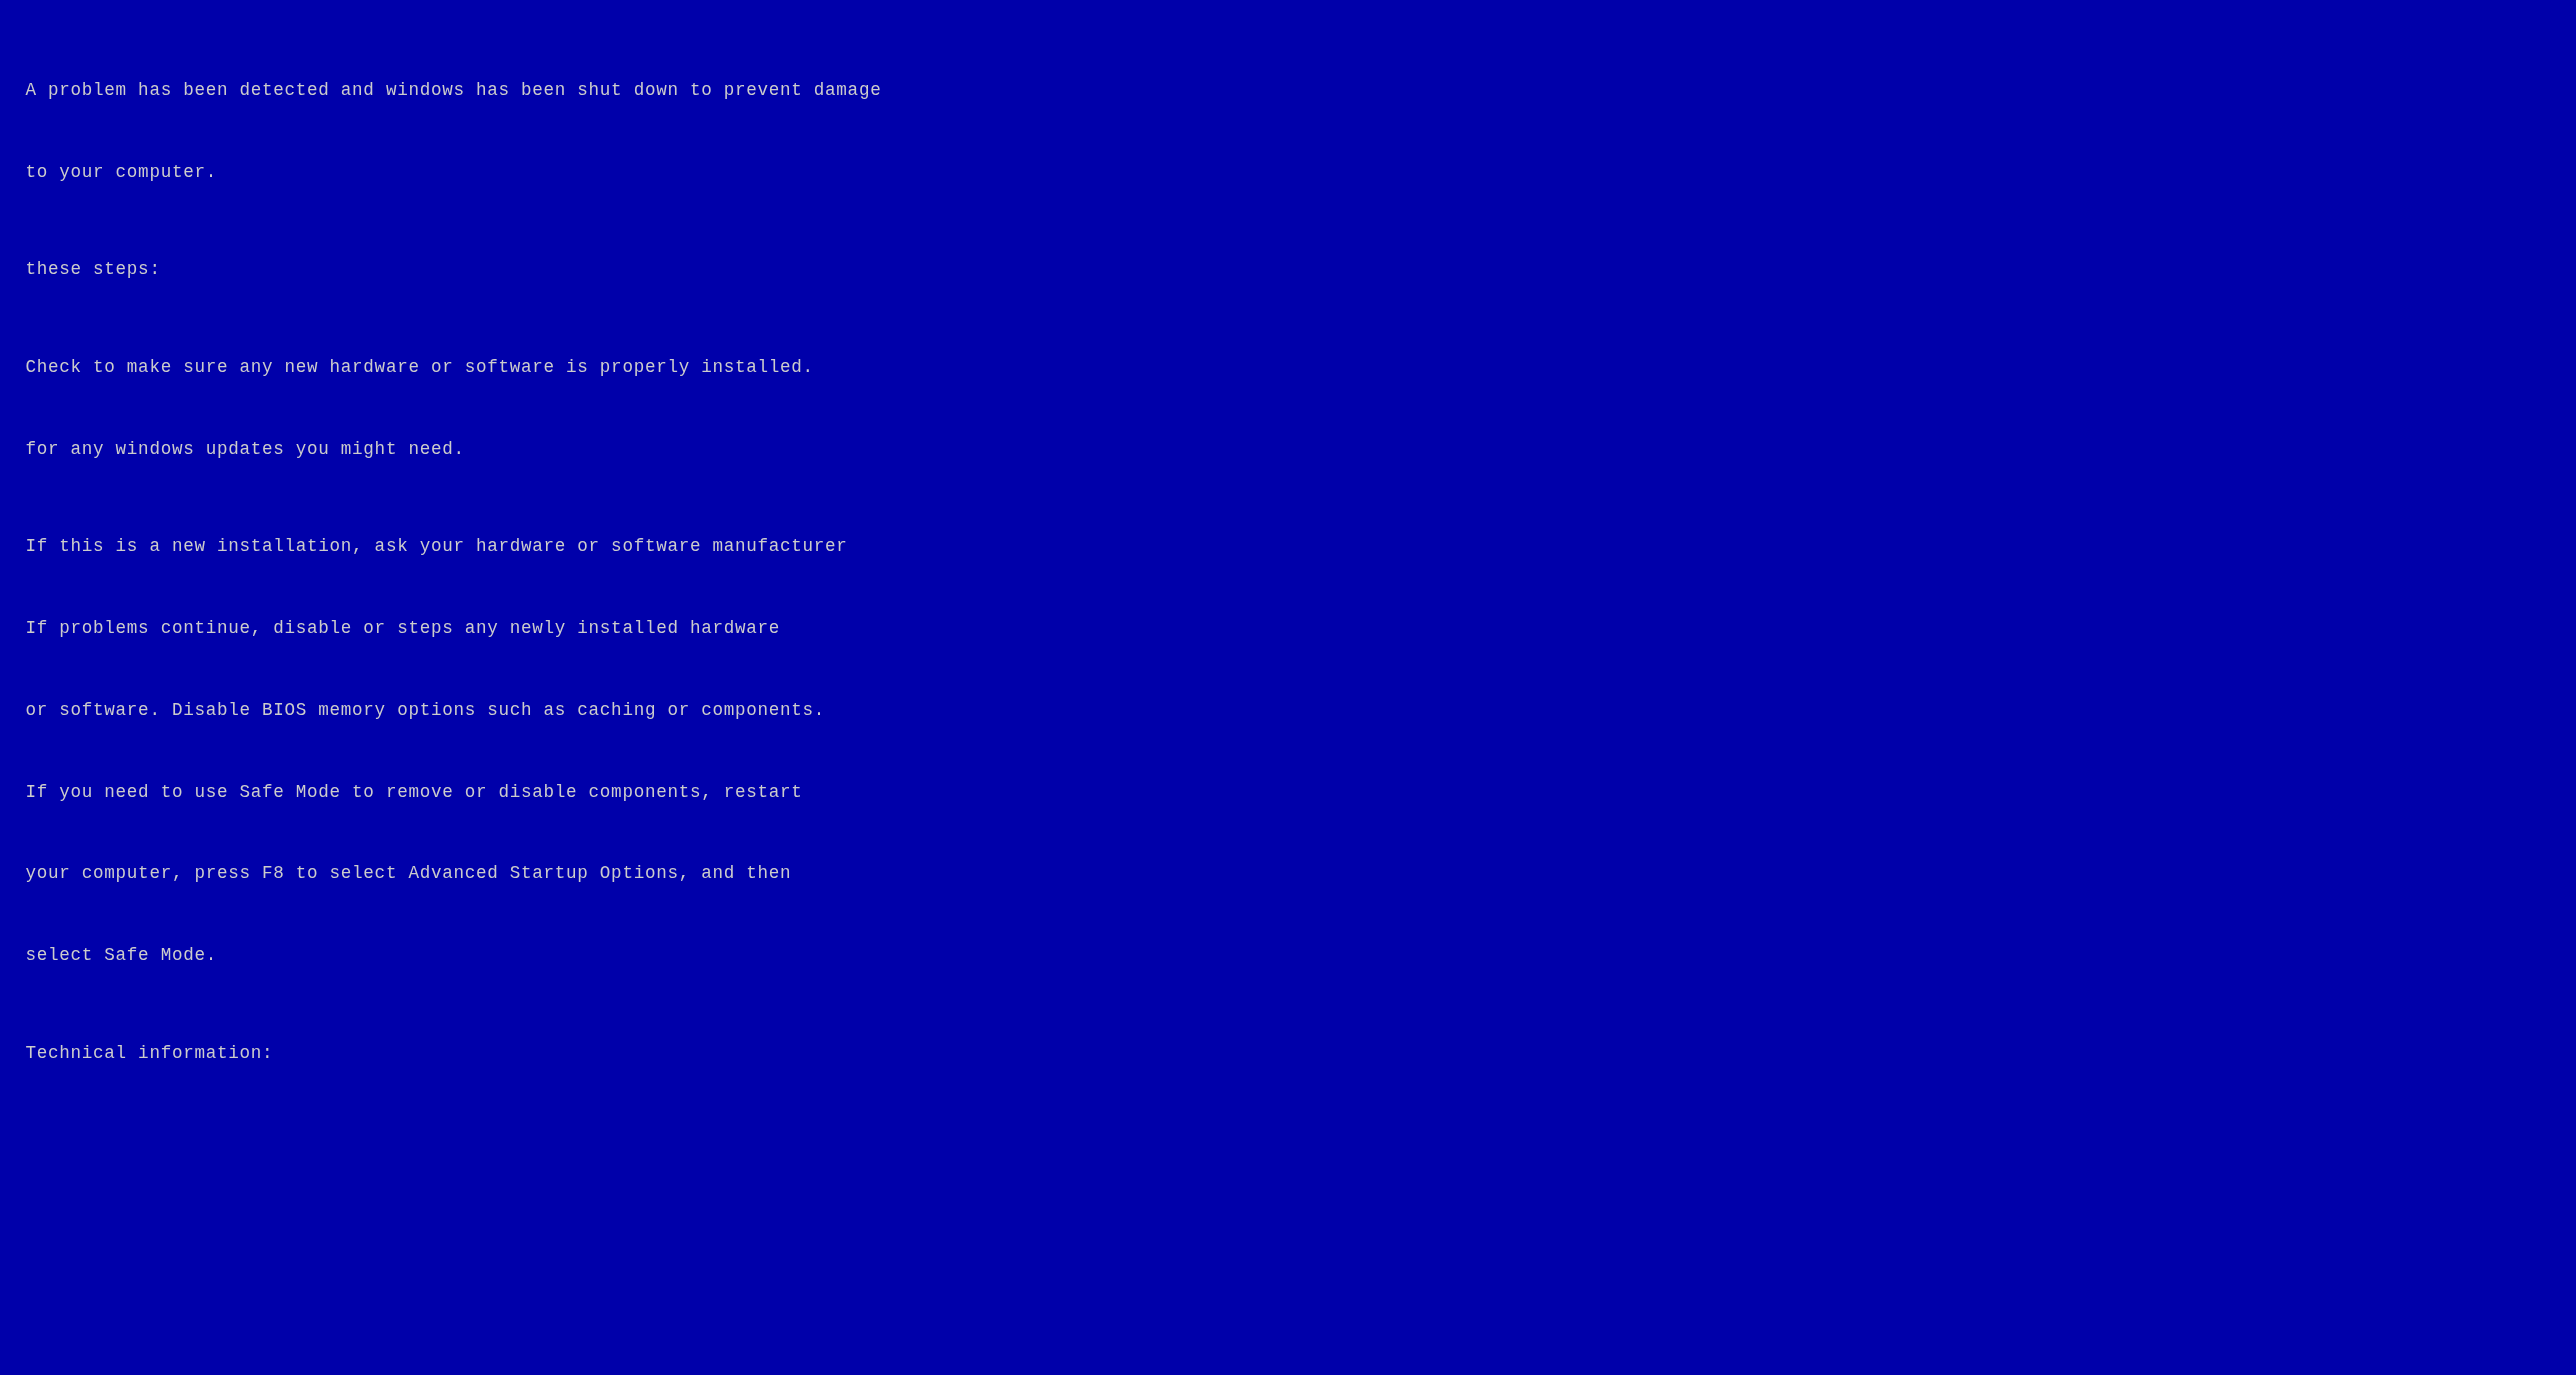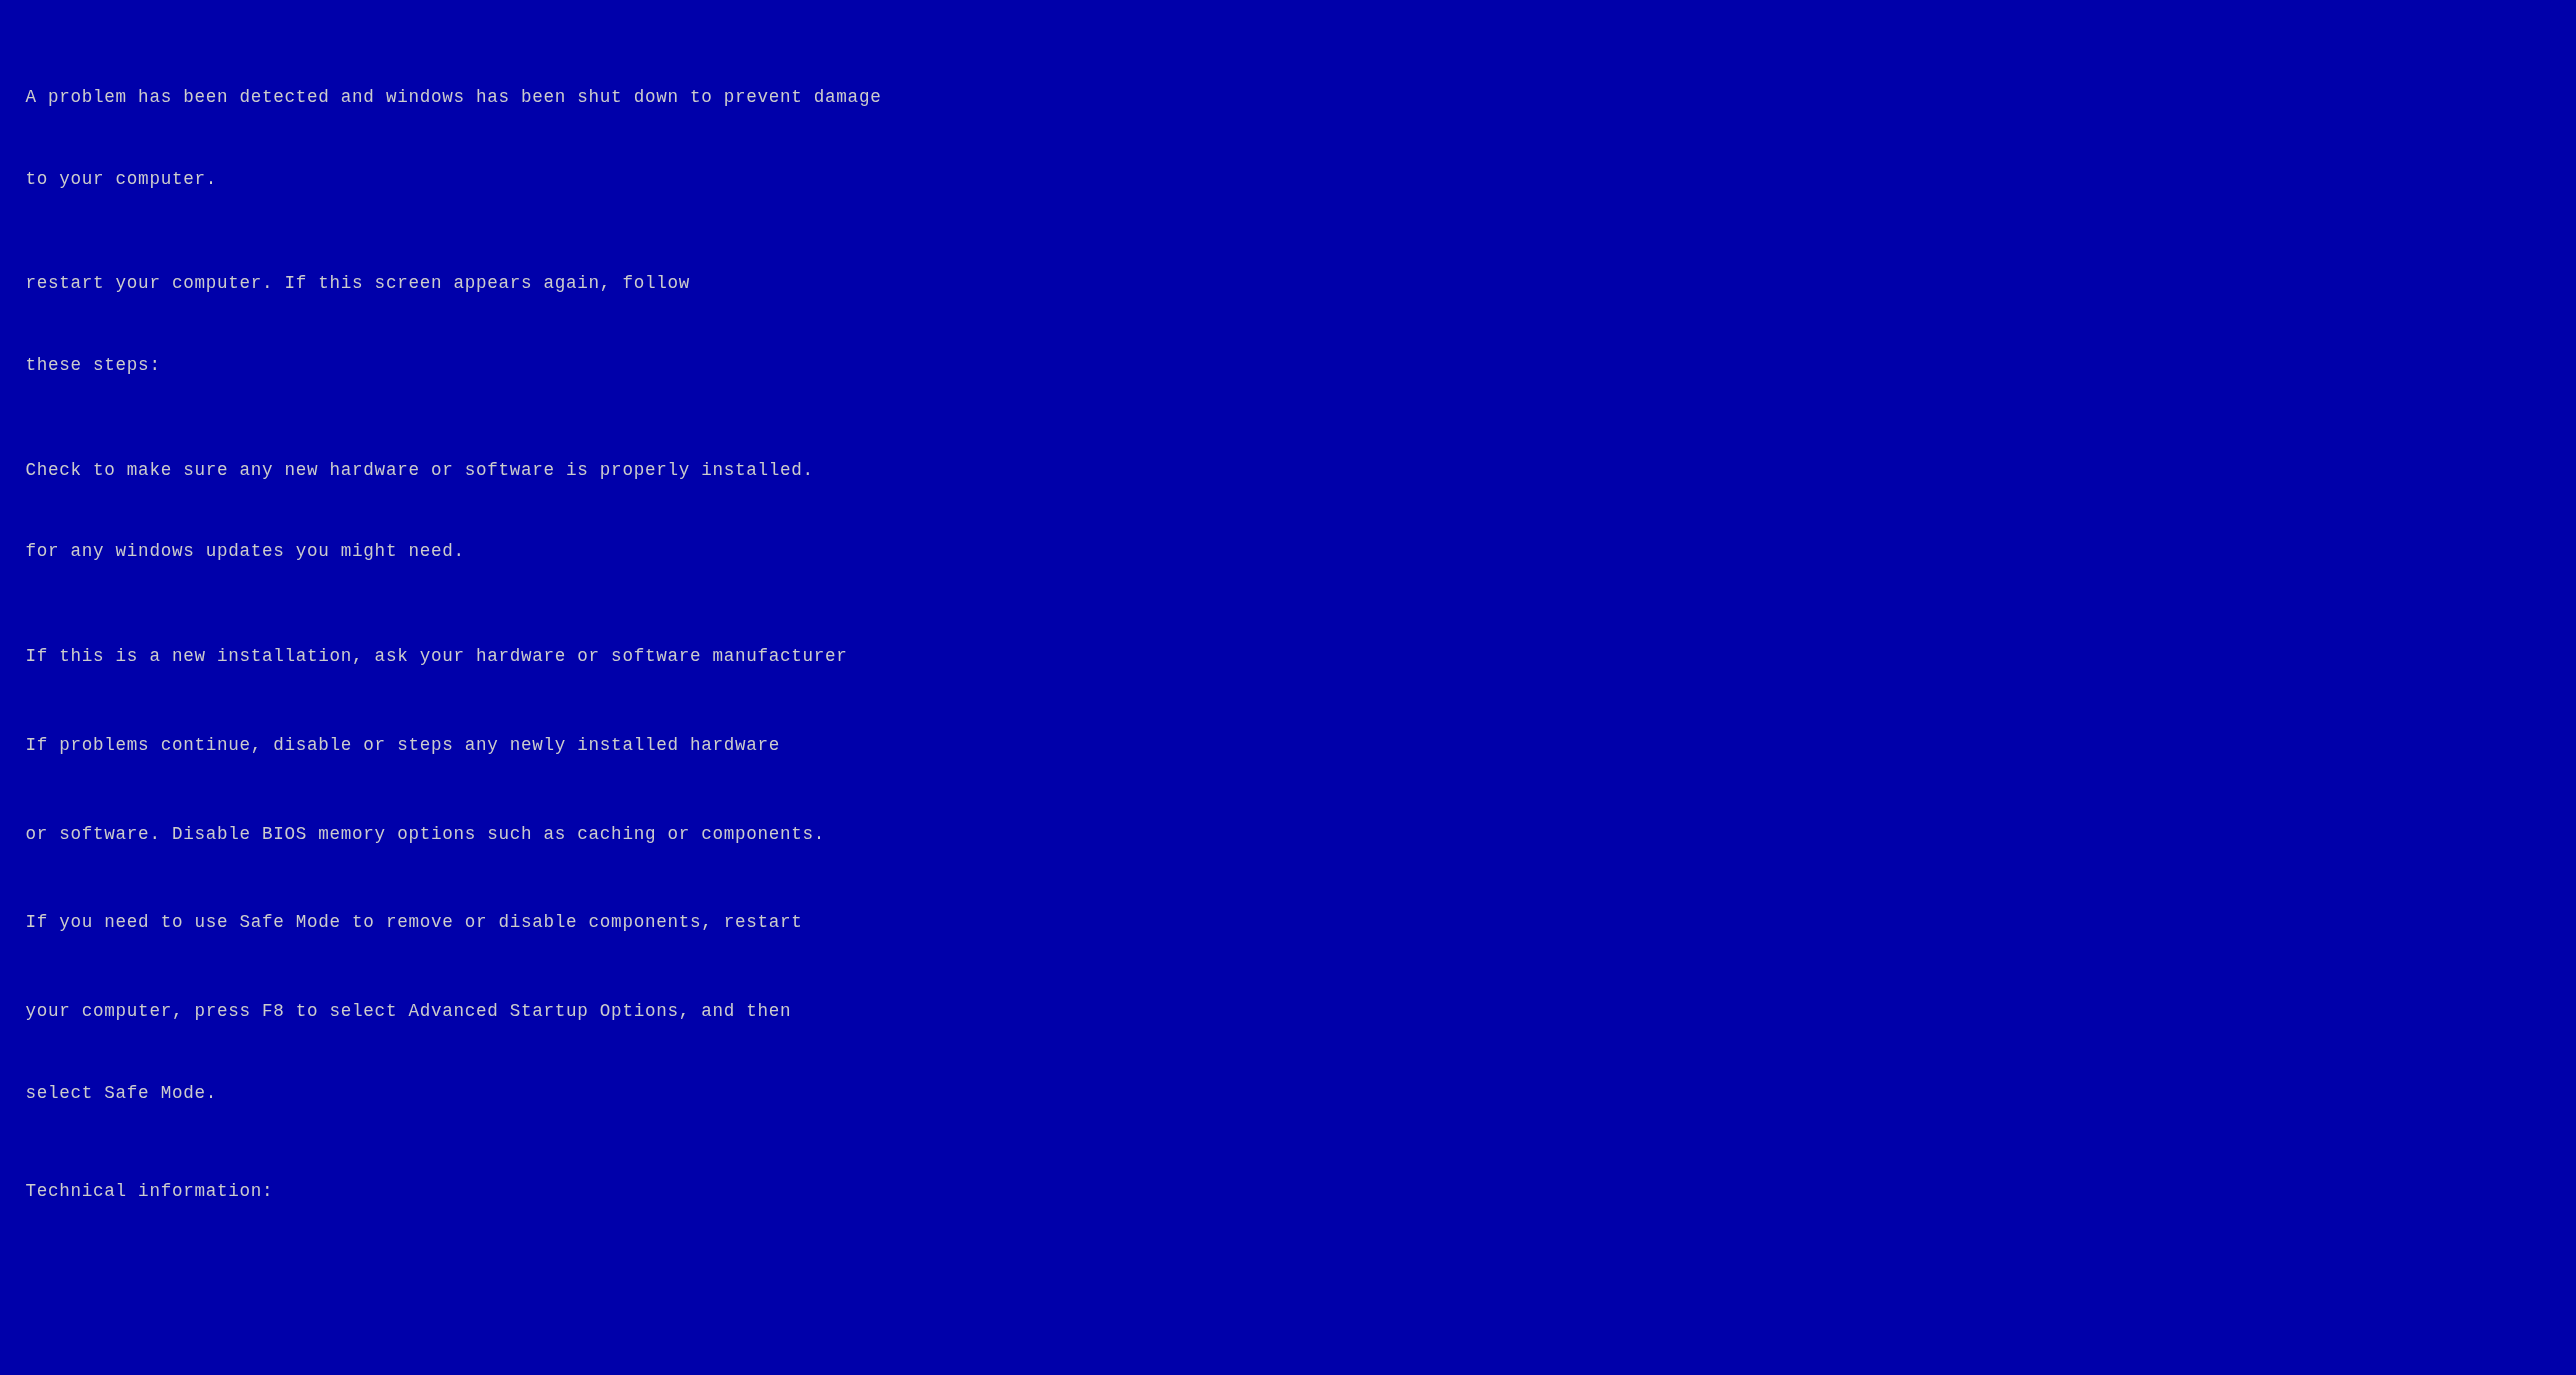--- a/index.html
+++ b/index.html
@@ -42,31 +42,29 @@
       display: block;
       margin-bottom: 0.9em;
     }
 
     .bsod-text .block:last-child {
       margin-bottom: 15px;
     }
 
     .bsod-text .no-margin {
       margin-bottom: 0;
-      margin-top: 7px;
     }
   </style>
 </head>
 <body>
 
 <div class="bsod-screen">
   <div class="bsod-text">
     <span class="block no-margin">A problem has been detected and windows has been shut down to prevent damage</span>
     <span class="block">to your computer.</span>
-    <span class="block no-margin">restart your computer. If this screen appears again, follow</span>
     <span class="block">these steps:</span>
     <span class="block no-margin">Check to make sure any new hardware or software is properly installed.</span>
     <span class="block">for any windows updates you might need.</span>
     <span class="block no-margin">If this is a new installation, ask your hardware or software manufacturer</span>
     <span class="block no-margin">If problems continue, disable or steps any newly installed hardware</span>
     <span class="block no-margin">or software. Disable BIOS memory options such as caching or components.</span>
     <span class="block no-margin">If you need to use Safe Mode to remove or disable components, restart</span>
     <span class="block no-margin">your computer, press F8 to select Advanced Startup Options, and then</span>
     <span class="block">select Safe Mode.</span>
     <span class="block">Technical information:</span>

